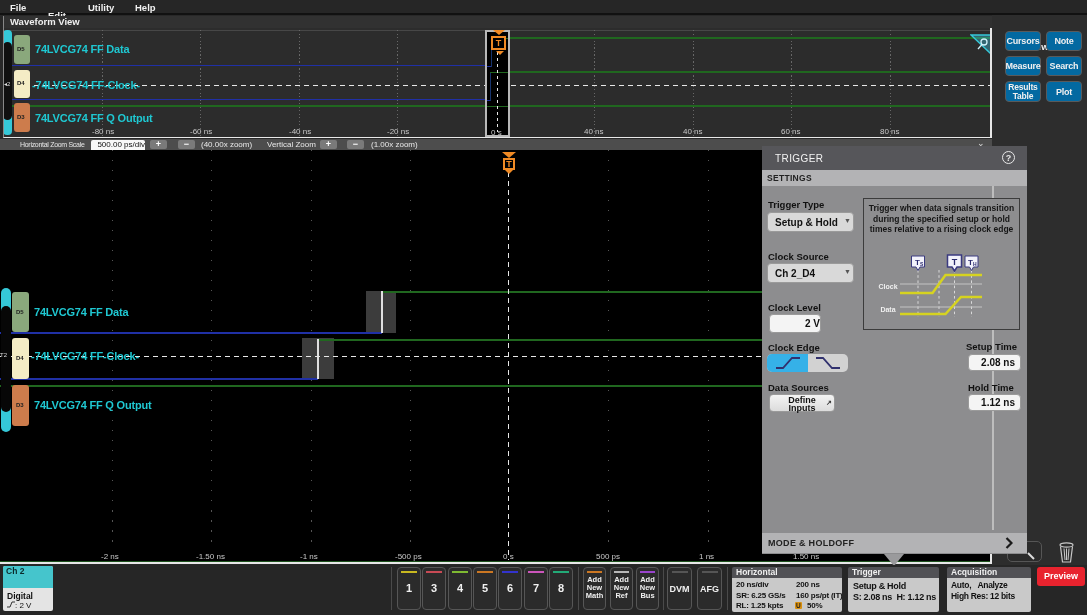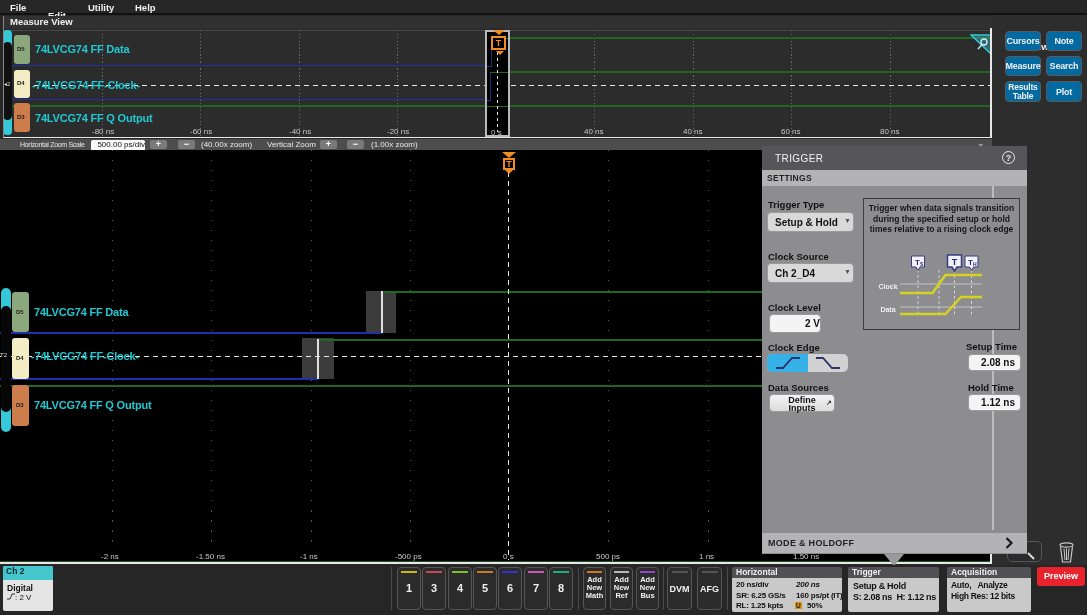--- a/index.html
+++ b/index.html
@@ -28,21 +28,21 @@
 <body>
 
 <div class="abs" style="left:0;top:0;width:1087px;height:15px;background:#262626;border-bottom:2px solid #111;">
   <span class="abs wht" style="left:10px;top:2px;font-size:9.5px;font-weight:bold;">File</span>
   <span class="abs wht" style="left:48px;top:2px;font-size:9.5px;font-weight:bold;margin-top:8px;">Edit</span>
   <span class="abs wht" style="left:88px;top:2px;font-size:9.5px;font-weight:bold;">Utility</span>
   <span class="abs wht" style="left:135px;top:2px;font-size:9.5px;font-weight:bold;">Help</span>
 </div>
 
 <div class="abs" style="left:3px;top:16px;width:989px;height:12px;background:#313131;border-left:1px solid #888;">
-  <span class="abs wht" style="left:6px;top:0px;font-size:9.5px;font-weight:bold;">Measure View</span>
+  <span class="abs wht" style="left:6px;top:0px;font-size:9.5px;font-weight:bold;">Waveform View</span>
 </div>
 
 <div class="abs" style="left:3px;top:28px;width:989px;height:110px;background:#2c2c2c;border-left:1px solid #888;border-right:2px solid #e8e8e8;border-bottom:1px solid #e8e8e8;overflow:hidden;" id="ovr">
 
   <div class="abs" style="left:0;top:2px;width:989px;height:1px;background:#474747;"></div>
   <div class="abs ogrid" style="left:98px;top:2px;height:108px;"></div>
   <div class="abs ogrid" style="left:196px;top:2px;height:108px;"></div>
   <div class="abs ogrid" style="left:295px;top:2px;height:108px;"></div>
   <div class="abs ogrid" style="left:393px;top:2px;height:108px;"></div>
   <div class="abs ogrid" style="left:590px;top:2px;height:108px;"></div>
@@ -288,21 +288,21 @@
         <path d="M1.5,1 L6.5,6 L1.5,11" fill="none" stroke="#1a1a1a" stroke-width="2.2"></path>
       </svg>
   </div>
 </div>
 
 <div class="abs" style="left:884px;top:554px;width:0;height:0;border-left:10px solid transparent;border-right:10px solid transparent;border-top:12px solid #9a9a9c;"></div>
 
 <div class="abs" style="left:0;top:565px;width:1087px;height:50px;background:#262626;">
 
   <div class="abs" style="left:3px;top:1px;width:50px;height:45px;background:#e4e4e4;border-radius:2px;">
-    <div style="background:#45c5cc;height:14px;border-radius:2px 2px 0 0;color:#0a2a2a;font-size:8.5px;font-weight:bold;padding-left:3px;line-height:10px;">Ch 2</div>
+    <div style="background:#45c5cc;height:22px;border-radius:2px 2px 0 0;color:#0a2a2a;font-size:8.5px;font-weight:bold;padding-left:3px;line-height:10px;">Ch 2</div>
     <div style="color:#111;font-size:8.5px;font-weight:bold;padding-left:4px;padding-top:3px;">Digital</div>
     <div style="color:#111;font-size:8px;padding-left:4px;"><svg width="8" height="7">
           <path d="M0,6 L3,6 L5,1 L8,1" fill="none" stroke="#333" stroke-width="1"></path>
         </svg>: 2 V</div>
   </div>
   <div class="abs" style="left:391px;top:2px;width:1px;height:43px;background:#4a4a4a;"></div>
   <div class="abs" style="left:727px;top:2px;width:1px;height:43px;background:#4a4a4a;"></div>
 
   <div class="bbtn" style="left:397px;top:2px;width:24px;height:43px;">
       <div style="width:16px;height:2px;background:#c8b820;margin:3px auto 0;"></div>
@@ -353,21 +353,21 @@
     </div>
   <div class="bbtn" style="left:697px;top:2px;width:25px;height:43px;">
       <div style="width:16px;height:2px;background:#555;margin:3px auto 0;"></div>
       <div style="color:#f0f0f0;font-size:9px;font-weight:bold;text-align:center;margin-top:11px;">AFG</div>
     </div>
 
   <div class="abs" style="left:732px;top:1.5px;width:110px;height:45px;overflow:hidden;border-radius:2px;">
     <div class="bdghdr" style="height:11.5px;line-height:11.5px;padding-left:4px;font-size:8.5px;">Horizontal</div>
     <div class="bdgbody" style="height:33.5px;font-size:8px;letter-spacing:-0.2px;position:relative;">
       <span class="abs" style="left:4px;top:2px;">20 ns/div</span>
-        <span class="abs" style="left:64px;top:2px;font-style:italic;">200 ns</span>
+        <span class="abs" style="left:64px;top:2px;">200 ns</span>
       <span class="abs" style="left:4px;top:12.5px;">SR: 6.25 GS/s</span>
         <span class="abs" style="left:64px;top:12.5px;white-space:nowrap;">160 ps/pt (IT)</span>
       <span class="abs" style="left:4px;top:23px;">RL: 1.25 kpts</span>
         <span class="abs" style="left:63px;top:23.5px;background:#d89010;color:#222;font-size:6.5px;padding:0 1px;border-radius:1px;">U</span>
         <span class="abs" style="left:75px;top:23px;">50%</span>
     </div>
   </div>
 
   <div class="abs" style="left:848px;top:1.5px;width:91px;height:45px;overflow:hidden;border-radius:2px;">
     <div class="bdghdr" style="height:11.5px;line-height:11.5px;padding-left:4px;font-size:8.5px;">Trigger</div>

